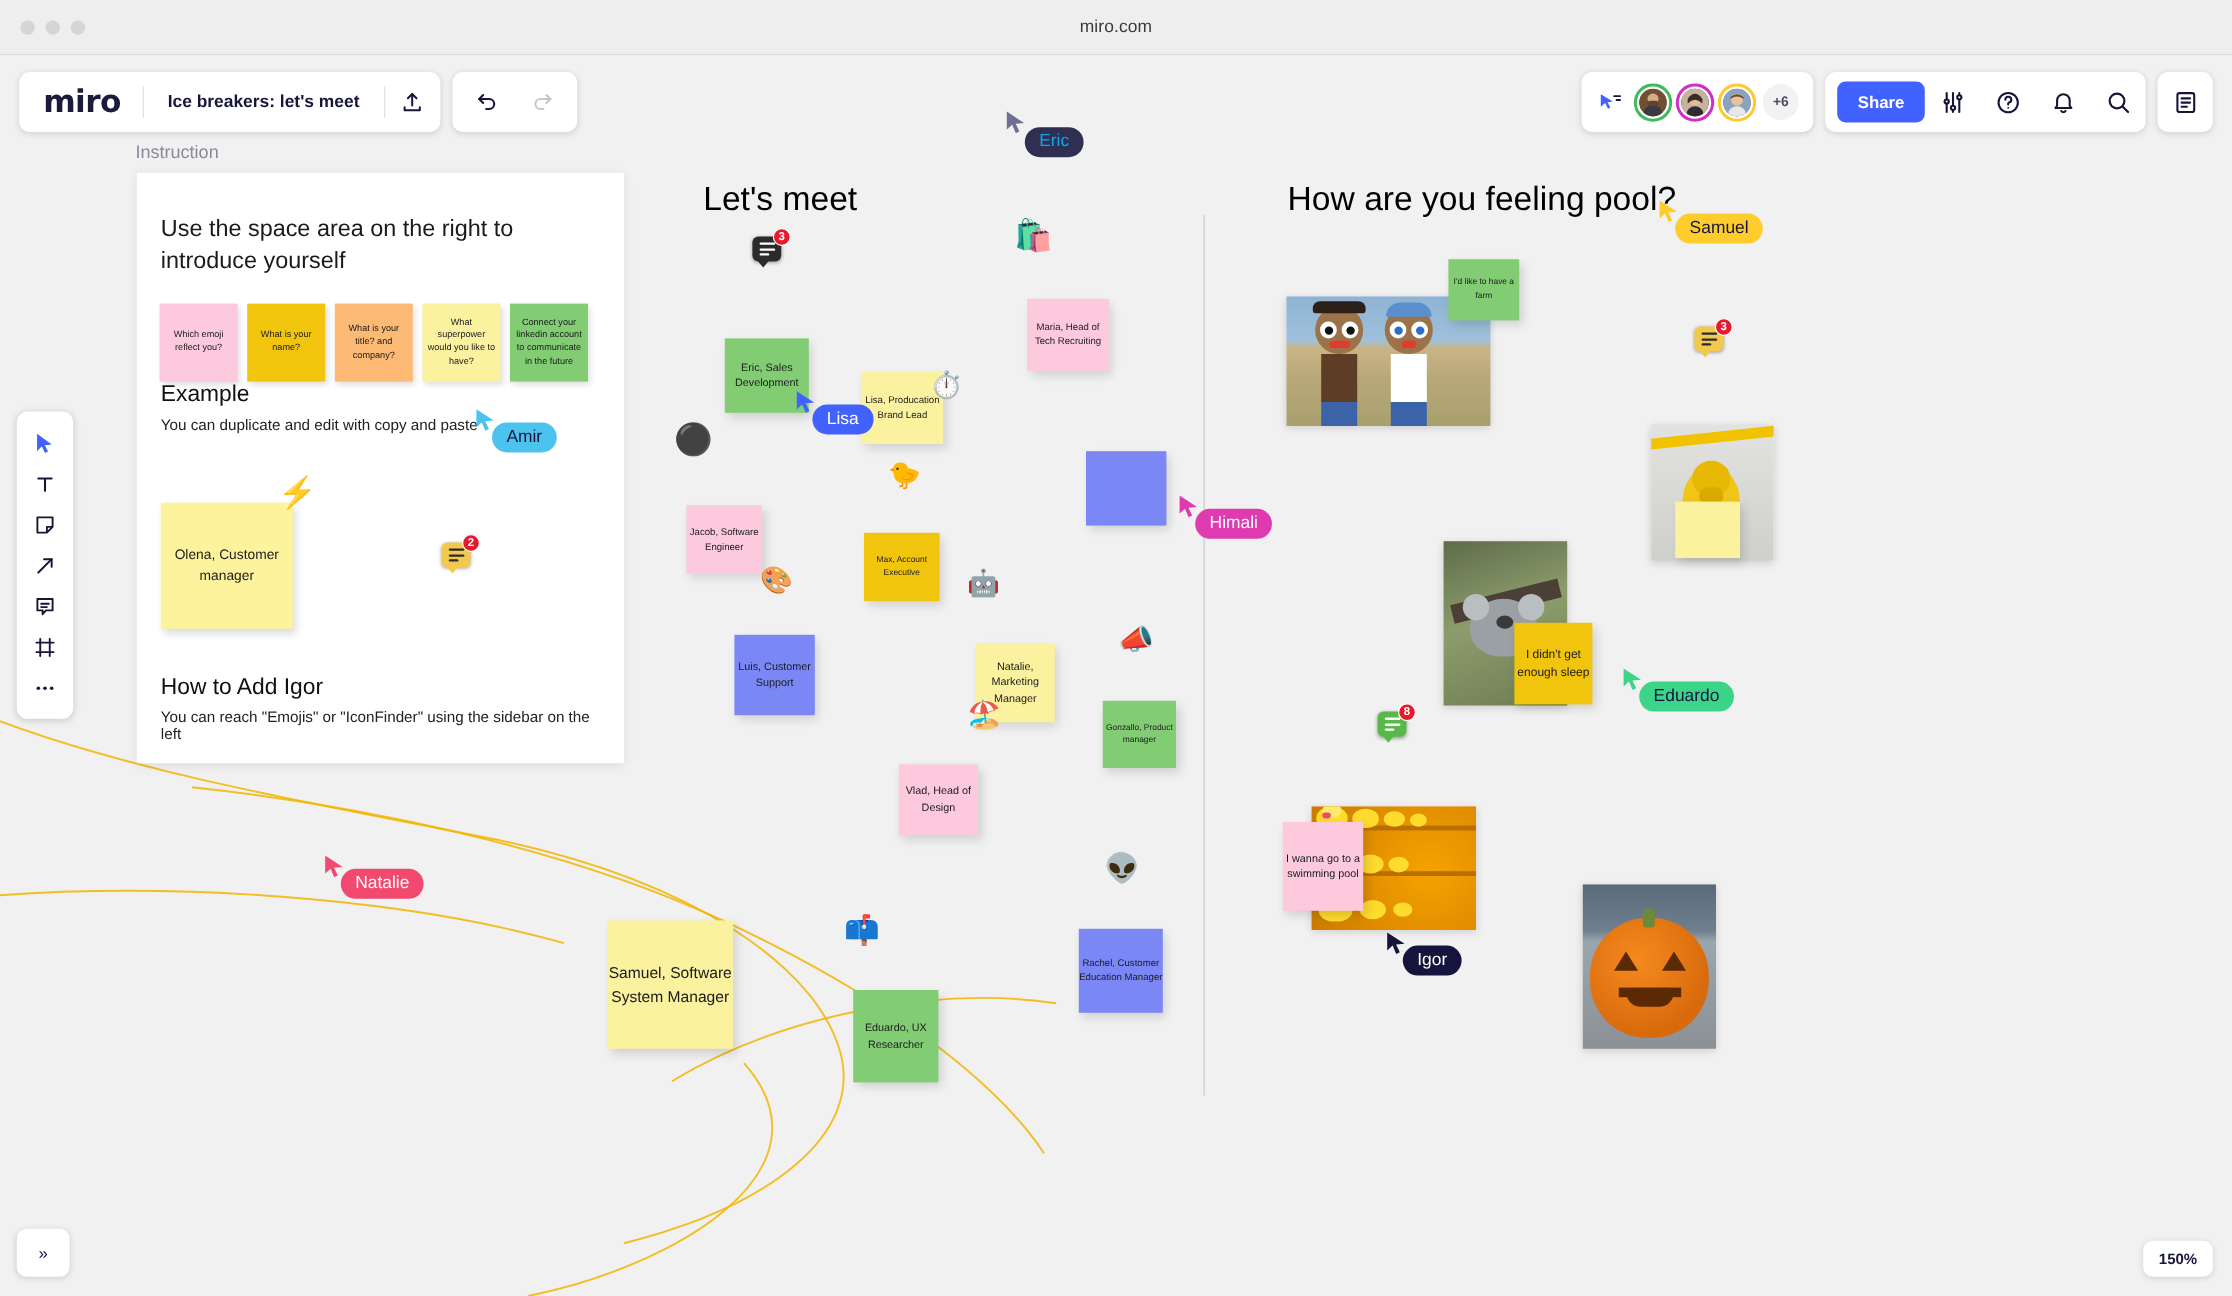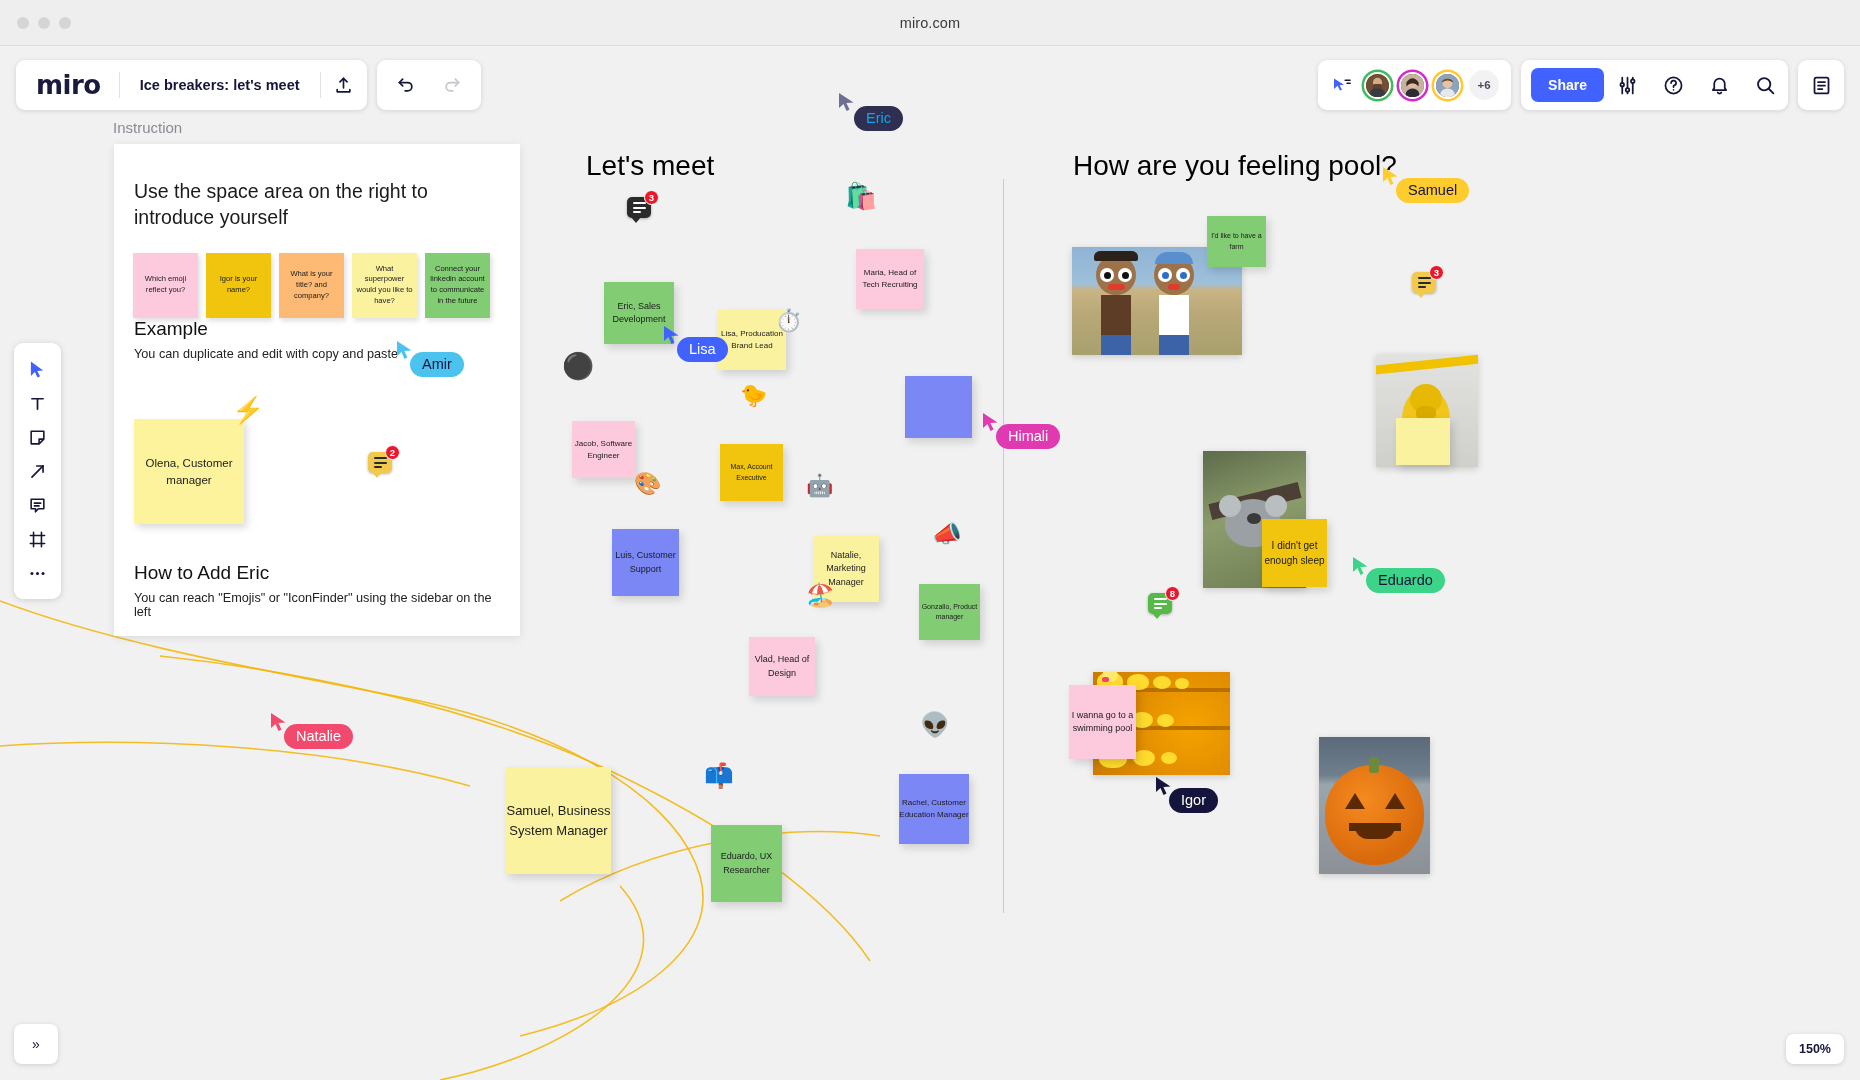--- a/index.html
+++ b/index.html
@@ -361,21 +361,21 @@
 
   <div class="frame-label">Instruction</div>
   <div class="instr-card">
     <h1>Use the space area on the right to introduce yourself</h1>
 
     <div class="q-row">
       <div class="q-note" style="background:#fcc9dd">
           <span>Which emoji reflect you?</span>
         </div>
       <div class="q-note" style="background:#f1c50d">
-          <span>Igor is your name?</span>
+          <span>What is your name?</span>
         </div>
       <div class="q-note" style="background:#fdba74">
           <span>What is your title? and company?</span>
         </div>
       <div class="q-note" style="background:#fbf2a0">
           <span>What superpower would you like to have?</span>
         </div>
       <div class="q-note" style="background:#82cc74">
           <span>Connect your linkedin account to communicate in the future</span>
         </div>
@@ -383,21 +383,21 @@
 
     <h2 class="ex-head">Example</h2>
     <p>You can duplicate and edit with copy and paste</p>
 
     <div class="olena-note">
       <span>Olena, Customer manager</span>
     </div>
     <div style="position:absolute;left:118px;top:253px;font-size:26px;line-height:1;z-index:6">⚡</div>
 
     <div class="emoji-head">
-      <h2>How to Add Eric</h2>
+      <h2>How to Add Igor</h2>
       <p>You can reach "Emojis" or "IconFinder" using the sidebar on the left</p>
     </div>
   </div>
 
   <div class="sec-title" style="left:586px;top:104px">Let's meet</div>
   <div class="sec-title" style="left:1073px;top:104px">How are you feeling pool?</div>
 
   <div class="imgbox ph-field" style="left:1072px;top:201px;width:170px;height:108px">
     <div class="doll" style="left:22px;width:44px">
       <div class="head">
@@ -499,21 +499,21 @@
   <div class="note" style="left:919px;top:538px;width:61px;height:56px;background:#82cc74;font-size:7px">
       <span>Gonzallo, Product manager</span>
     </div>
   <div class="note" style="left:749px;top:591px;width:66px;height:59px;background:#fcc9dd;font-size:9px">
       <span>Vlad, Head of Design</span>
     </div>
   <div class="note" style="left:899px;top:728px;width:70px;height:70px;background:#7b87f5;font-size:8px">
       <span>Rachel, Customer Education Manager</span>
     </div>
   <div class="note" style="left:506px;top:721px;width:105px;height:107px;background:#fbf2a0;font-size:13px">
-      <span>Samuel, Business System Manager</span>
+      <span>Samuel, Software System Manager</span>
     </div>
   <div class="note" style="left:711px;top:779px;width:71px;height:77px;background:#82cc74;font-size:9px">
       <span>Eduardo, UX Researcher</span>
     </div>
 
   <div class="note" style="left:1207px;top:170px;width:59px;height:51px;background:#82cc74;font-size:7px">
       <span>I'd like to have a farm</span>
     </div>
   <div class="note" style="left:1396px;top:372px;width:54px;height:47px;background:#fbf2a0;font-size:8px">
       <span></span>

